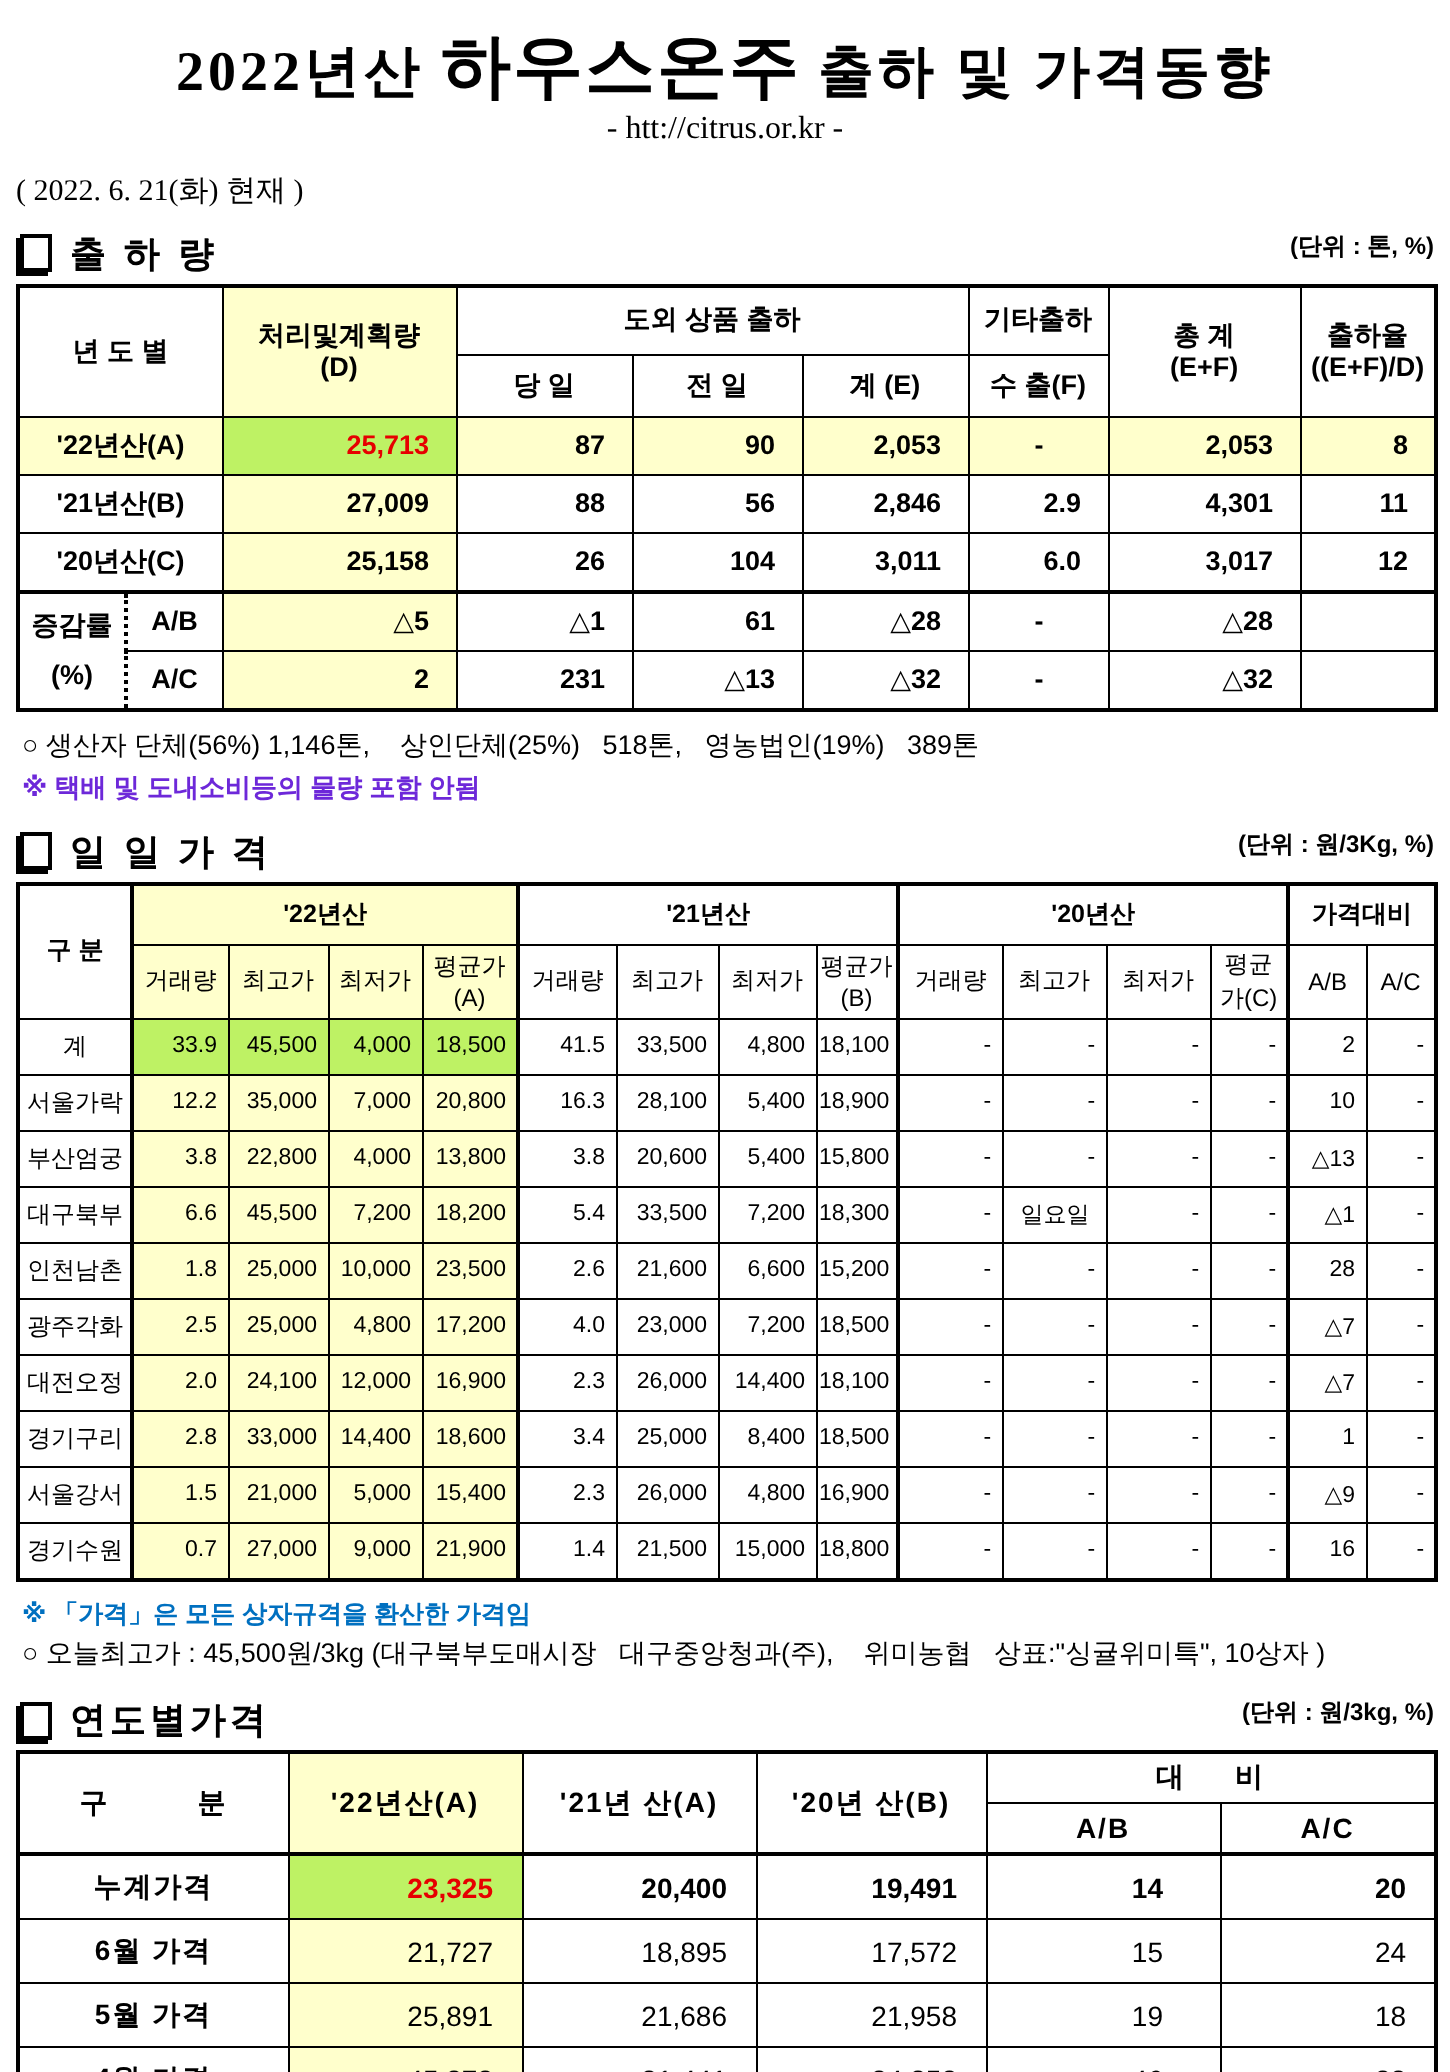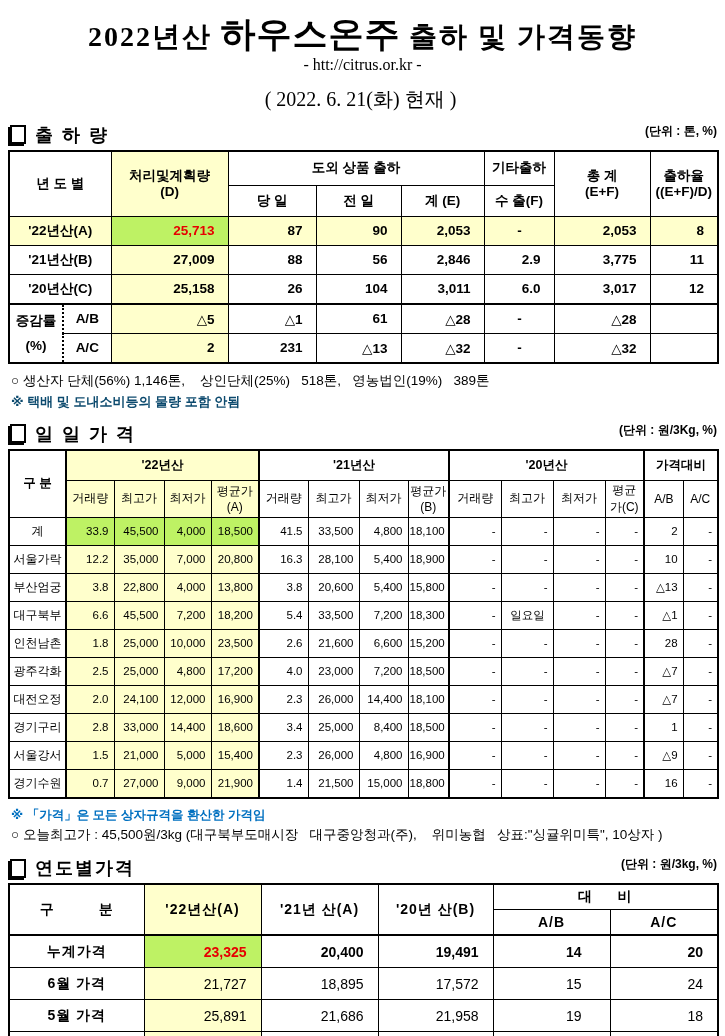--- a/index.html
+++ b/index.html
@@ -10,21 +10,21 @@
   .page{padding:4px 8px 0 8px;}
 
   
   .title{text-align:center;margin-top:12px;line-height:1.05;}
   .title .yr,.title .rest{
     font-family:"Liberation Serif","DejaVu Serif",serif;
     font-size:28px;font-weight:bold;letter-spacing:2px;
   }
   .title .prod{font-size:35px;font-weight:900;letter-spacing:1px;padding:0 4px;}
   .url{text-align:center;font-family:"Liberation Serif","DejaVu Serif",serif;font-size:16px;margin-top:3px;}
-  .asof{text-align:center;font-family:"Liberation Serif","DejaVu Serif",serif;font-size:20px;margin:12px 4px 0 0;}
+  .asof{text-align:left;font-family:"Liberation Serif","DejaVu Serif",serif;font-size:15px;margin:12px 4px 0 0;}
 
   
   .sect{display:flex;justify-content:space-between;margin-top:10px;margin-bottom:3px;}
   .sect .h{display:flex;align-items:center;gap:9px;font-size:18px;font-weight:bold;letter-spacing:2px;}
   .sq{width:12px;height:15px;border:2px solid #000;background:#fff;box-shadow:-2px 2px 0 0 #000;display:inline-block;margin-left:2px;}
   .unit{font-size:12px;font-weight:bold;}
 
   
   table{border-collapse:collapse;table-layout:fixed;width:709px;border:2px solid #000;}
   th,td{overflow:hidden;}
@@ -56,21 +56,21 @@
   #t3 th,#t3 td{border:1px solid #000;font-size:14px;}
   #t3 th{height:22px;font-weight:bold;letter-spacing:1px;white-space:pre;}
   #t3 td{height:29px;text-align:right;padding-right:14px;white-space:nowrap;}
   #t3 td.lbl{text-align:center;padding:0;font-weight:bold;letter-spacing:1px;}
   #t3 tbody tr:first-child td{border-top:2px solid #000;font-weight:bold;}
   #t3 td.ab{padding-right:28px;}
 
   
   .notes{margin:7px 0 0 3px;}
   .note{font-size:13.5px;line-height:1.55;white-space:pre-wrap;}
-  .note.red{color:#0c4a6e;font-weight:bold;font-size:13px;}
+  .note.red{color:#6d28d9;font-weight:bold;font-size:13px;}
   .note.blue{color:#0070c0;font-weight:bold;font-size:12.5px;}
 </style>
 </head>
 <body>
 
 <div class="page">
 
   <div class="title">
     <span class="yr">2022년산</span>
     <span class="prod">하우스온주</span>
@@ -129,21 +129,21 @@
           <td class="ylw">2,053</td>
           <td class="ylw">8</td>
         </tr>
         <tr>
           <td class="lbl" colspan="2">'21년산(B)</td>
           <td class="ylw">27,009</td>
           <td>88</td>
           <td>56</td>
           <td>2,846</td>
           <td>2.9</td>
-          <td>3,775</td>
+          <td>4,301</td>
           <td>11</td>
         </tr>
         <tr>
           <td class="lbl" colspan="2">'20년산(C)</td>
           <td class="ylw">25,158</td>
           <td>26</td>
           <td>104</td>
           <td>3,011</td>
           <td>6.0</td>
           <td>3,017</td>

